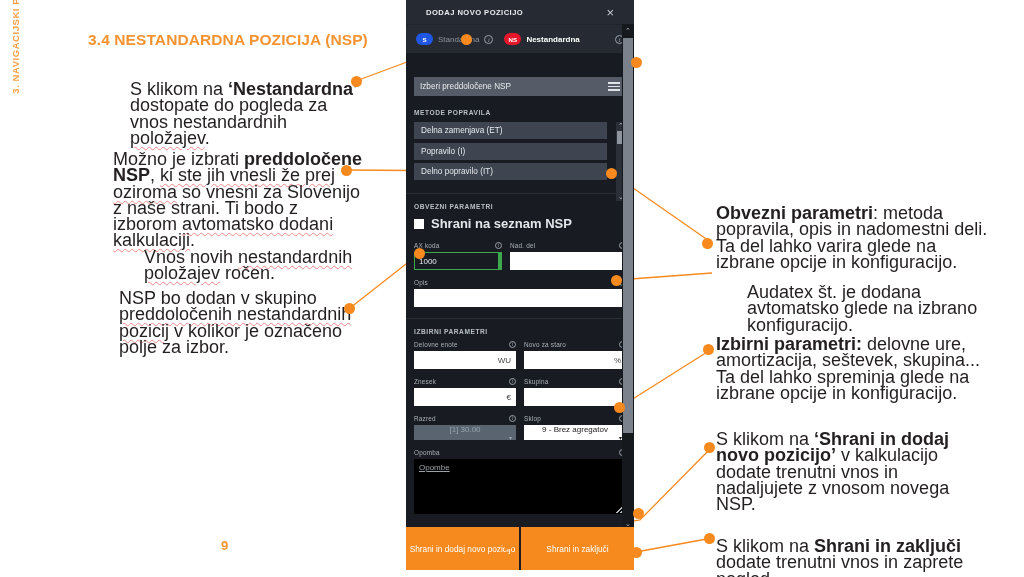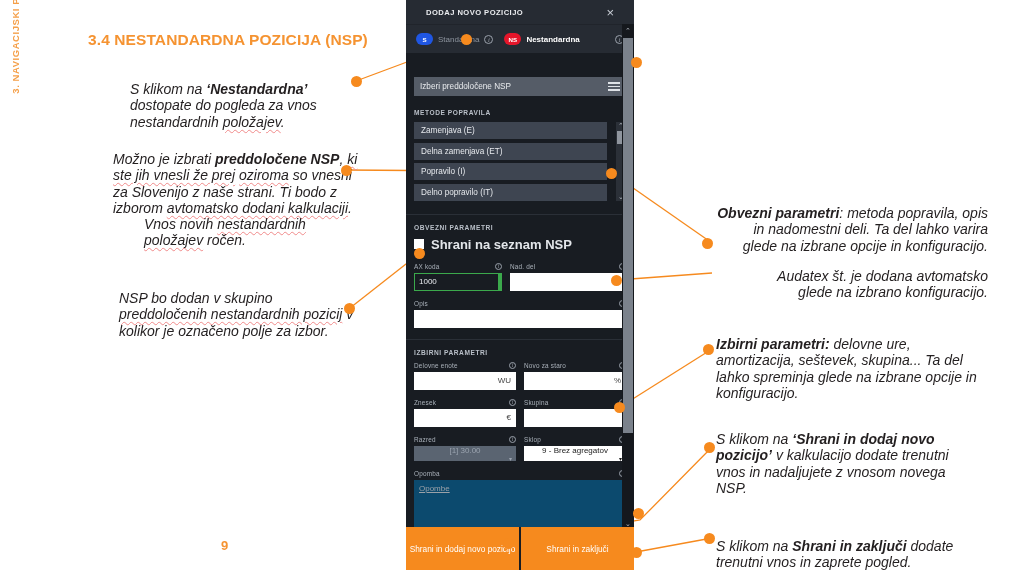--- a/index.html
+++ b/index.html
@@ -35,39 +35,38 @@
 
   
   .page-num {
     position: absolute; left: 221px; top: 538px;
     font-size: 13px; color: #F59331; font-weight: bold;
   }
 
   
   .note {
     position: absolute;
-    font-size: 14px; line-height: 16.3px;
+    font-size: 18px; line-height: 16.3px;
     color: #231f20;
-    font-style: italic;
   }
   .note p { margin: 0; }
   .note p + p { margin-top: 14px; margin-left: 31px; }
   .note b { font-weight: bold; }
   .sp { 
     text-decoration: underline;
     text-decoration-color: #f08a8a;
     text-decoration-style: wavy;
     text-decoration-thickness: .6px;
     text-underline-offset: 1.5px;
   }
 
   .note-1 { left: 130px; top: 81px;  width: 235px; }
   .note-2 { left: 113px; top: 151px; width: 252px; }
   .note-3 { left: 119px; top: 290px; width: 236px; }
-  .note-4 { left: 716px; top: 205px; width: 272px; text-align: right; }
+  .note-4 { left: 716px; top: 205px; width: 272px; }
   .note-5 { left: 716px; top: 336px; width: 272px; }
   .note-6 { left: 716px; top: 431px; width: 250px; }
   .note-7 { left: 716px; top: 538px; width: 250px; }
 
   
   #leaders { position: absolute; left: 0; top: 0; width: 1024px; height: 577px; }
 
   
   #panel {
     position: absolute; left: 406px; top: 0px;
@@ -194,21 +193,21 @@
   .sel {
     height: 15px; background: #ffffff;
     display: flex; align-items: center; padding: 0 4px;
     font-size: 8px; color: #222; flex-direction: column;
   }
   .sel.disabled { background: #5a6471; color: #9aa3af; }
   .sel .car { margin-left: auto; font-size: 6px; }
 
   .ta-wrap { margin-top: 2px; }
   .ta {
-    height: 55px; background: #0c4a6e; position: relative;
+    height: 55px; background: #000000; position: relative;
     padding: 4px 5px; font-size: 8px; color: #9ba1a8; text-decoration: underline;
   }
   .ta .grip {
     position: absolute; right: 1px; bottom: 1px;
     width: 9px; height: 9px;
     background:
       linear-gradient(135deg, transparent 45%, #b6bbc2 45%, #b6bbc2 56%, transparent 56%),
       linear-gradient(135deg, transparent 68%, #b6bbc2 68%, #b6bbc2 79%, transparent 79%);
   }
 
@@ -336,21 +335,20 @@
         <div class="txt">Izberi preddoločene NSP</div>
         <div class="burger">
             <i></i>
             <i></i>
             <i></i>
           </div>
       </div>
 
       <div class="sec-title">METODE POPRAVILA</div>
       <div class="methods">
-        <div class="method">Zamenjava (E)</div>
         <div class="method">Delna zamenjava (ET)</div>
         <div class="method">Popravilo (I)</div>
         <div class="method">Delno popravilo (IT)</div>
         <div class="list-sb">
           <div class="arr">⌃</div>
           <div class="thumb"></div>
           <div class="arr dn">⌄</div>
         </div>
       </div>
 

